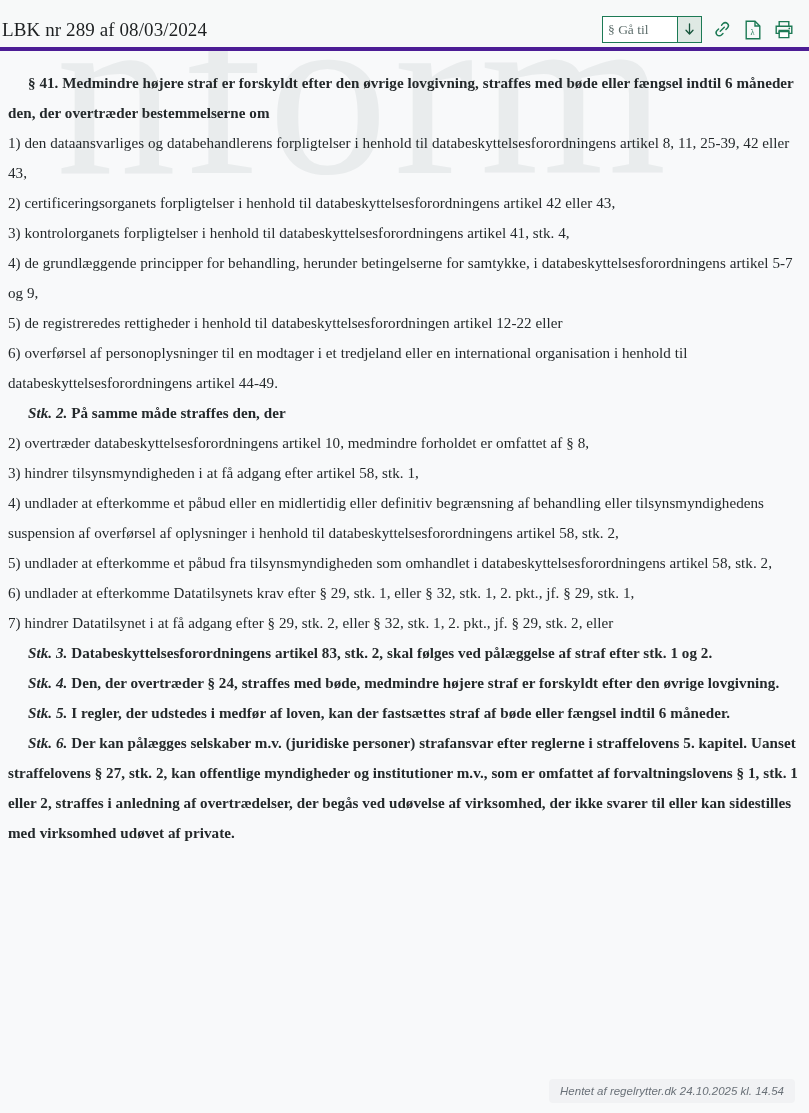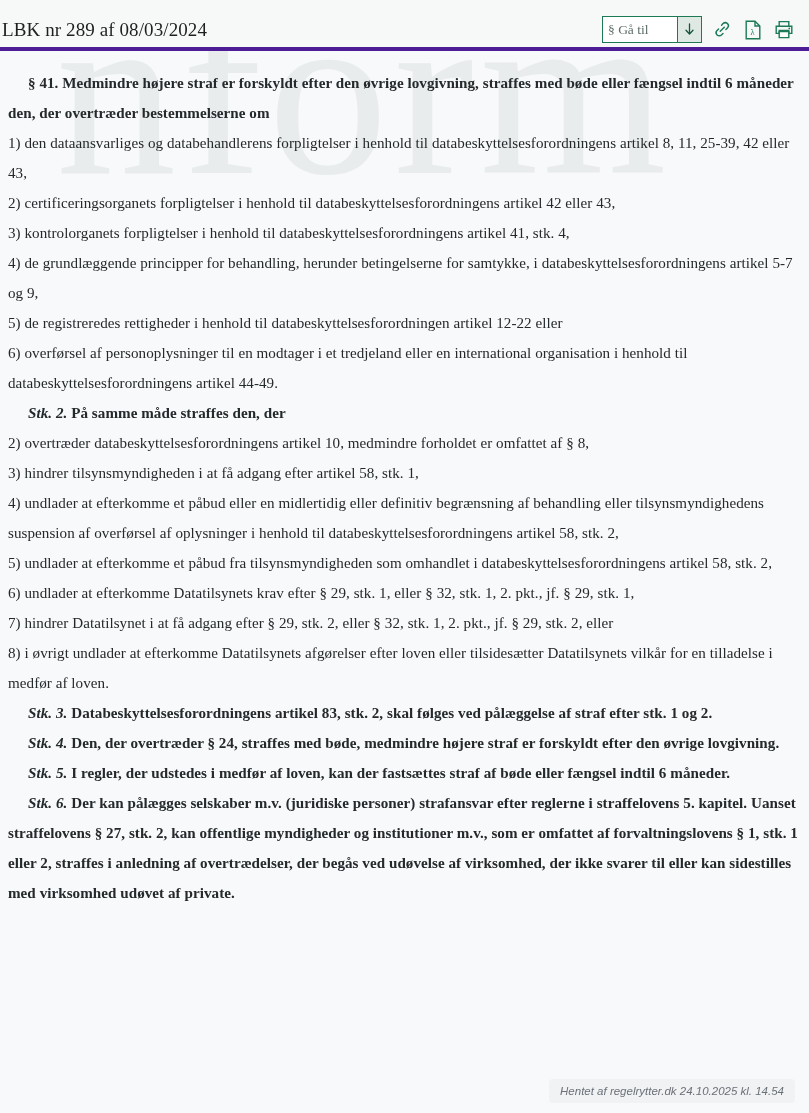--- a/index.html
+++ b/index.html
@@ -202,21 +202,20 @@
       <div class="p">4) de grundlæggende principper for behandling, herunder betingelserne for samtykke, i databeskyttelsesforordningens artikel 5-7 og 9,</div>
       <div class="p">5) de registreredes rettigheder i henhold til databeskyttelsesforordningen artikel 12-22 eller</div>
       <div class="p">6) overførsel af personoplysninger til en modtager i et tredjeland eller en international organisation i henhold til databeskyttelsesforordningens artikel 44-49.</div>
       <div class="p indent"><em>Stk. 2.</em> På samme måde straffes den, der</div>
       <div class="p">2) overtræder databeskyttelsesforordningens artikel 10, medmindre forholdet er omfattet af § 8,</div>
       <div class="p">3) hindrer tilsynsmyndigheden i at få adgang efter artikel 58, stk. 1,</div>
       <div class="p">4) undlader at efterkomme et påbud eller en midlertidig eller definitiv begrænsning af behandling eller tilsynsmyndighedens suspension af overførsel af oplysninger i henhold til databeskyttelsesforordningens artikel 58, stk. 2,</div>
       <div class="p">5) undlader at efterkomme et påbud fra tilsynsmyndigheden som omhandlet i databeskyttelsesforordningens artikel 58, stk. 2,</div>
       <div class="p">6) undlader at efterkomme Datatilsynets krav efter § 29, stk. 1, eller § 32, stk. 1, 2. pkt., jf. § 29, stk. 1,</div>
       <div class="p">7) hindrer Datatilsynet i at få adgang efter § 29, stk. 2, eller § 32, stk. 1, 2. pkt., jf. § 29, stk. 2, eller</div>
-      <div class="p">8) i øvrigt undlader at efterkomme Datatilsynets afgørelser efter loven eller tilsidesætter Datatilsynets vilkår for en tilladelse i medfør af loven.</div>
       <div class="p indent"><em>Stk. 3.</em> Databeskyttelsesforordningens artikel 83, stk. 2, skal følges ved pålæggelse af straf efter stk. 1 og 2.</div>
       <div class="p indent"><em>Stk. 4.</em> Den, der overtræder § 24, straffes med bøde, medmindre højere straf er forskyldt efter den øvrige lovgivning.</div>
       <div class="p indent"><em>Stk. 5.</em> I regler, der udstedes i medfør af loven, kan der fastsættes straf af bøde eller fængsel indtil 6 måneder.</div>
       <div class="p indent"><em>Stk. 6.</em> Der kan pålægges selskaber m.v. (juridiske personer) strafansvar efter reglerne i straffelovens 5. kapitel. Uanset straffelovens § 27, stk. 2, kan offentlige myndigheder og institutioner m.v., som er omfattet af forvaltningslovens § 1, stk. 1 eller 2, straffes i anledning af overtrædelser, der begås ved udøvelse af virksomhed, der ikke svarer til eller kan sidestilles med virksomhed udøvet af private.</div>
     </div>
 </div>
 
 <div class="footer">
   <div class="footer-badge">Hentet af regelrytter.dk 24.10.2025 kl. 14.54</div>
 </div>

